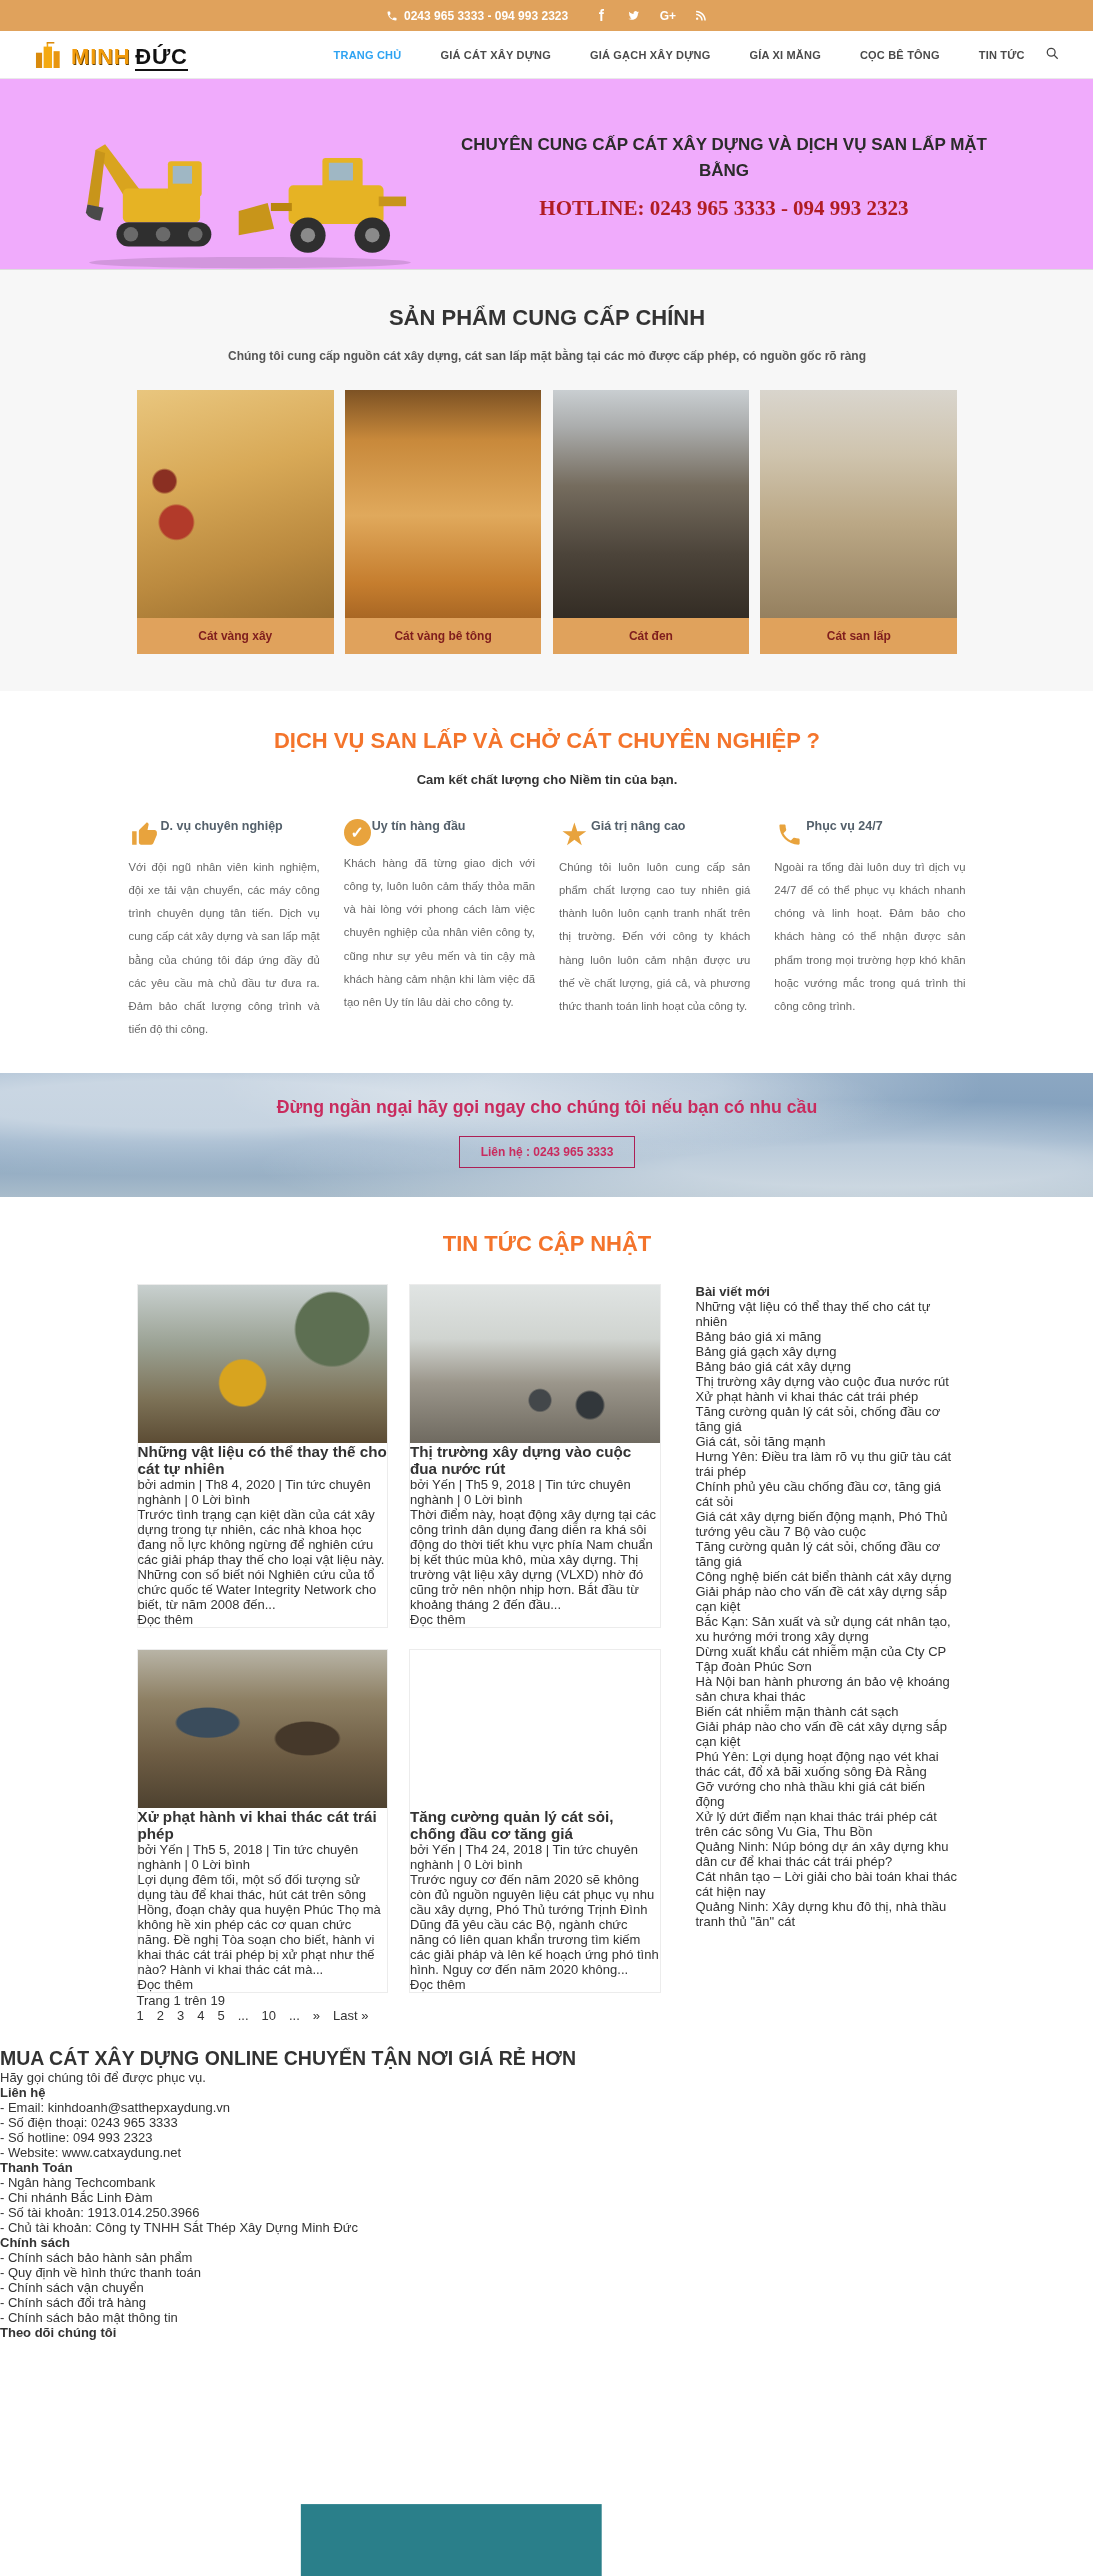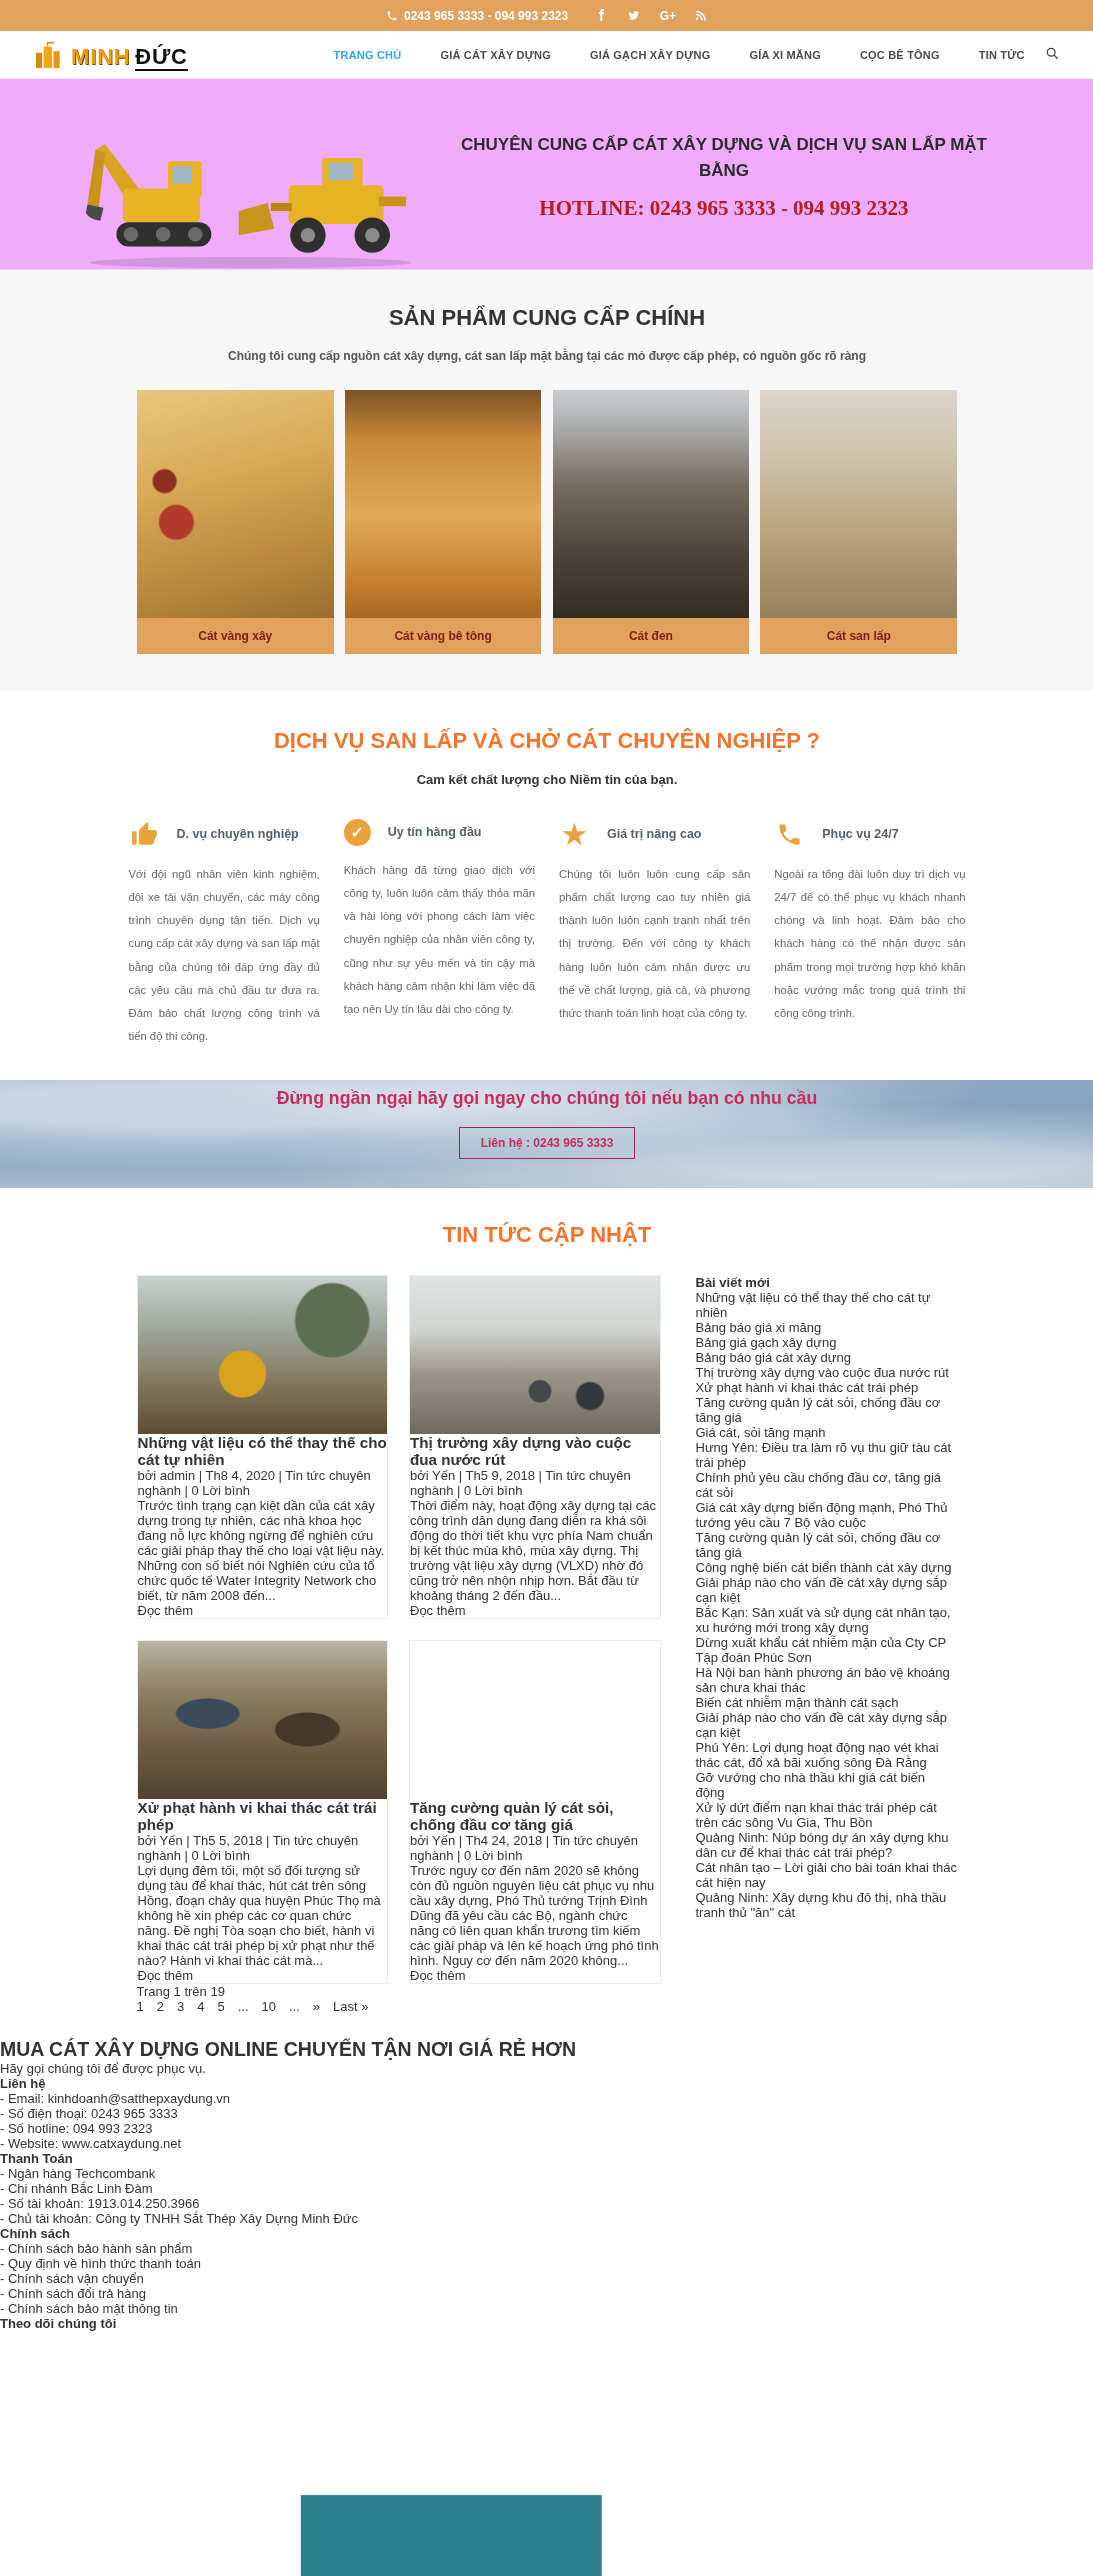--- a/index.html
+++ b/index.html
@@ -49,30 +49,30 @@
   .p1{background:radial-gradient(circle at 20% 58%,#b23a2a 0 8%,rgba(178,58,42,0) 9%),radial-gradient(circle at 14% 40%,#8a2f22 0 5%,rgba(0,0,0,0) 6%),linear-gradient(165deg,#e9c67e 0%,#d8a957 38%,#bb8a3f 72%,#9a6e2e 100%)}
   .p2{background:linear-gradient(180deg,#7d5224 0%,#c8893b 22%,#e0a95c 55%,#c57d2e 85%,#a96724 100%)}
   .p3{background:linear-gradient(180deg,#c9ced1 0%,#abadad 16%,#756c5e 42%,#4c443a 72%,#332c24 100%)}
   .p4{background:linear-gradient(180deg,#d9d5cd 0%,#cfc4ae 28%,#bba886 58%,#95805f 100%)}
 
   
   .services{background:#fff;padding:37px 0 32px}
   .services .sec-title{color:#f4742b}
   .services .sec-sub{color:#333;font-size:13px;font-weight:800;margin-bottom:32px}
   .svc-grid{display:grid;grid-template-columns:repeat(4,1fr);gap:24px;max-width:869px;margin:0 auto;padding:0 16px}
-  .svc-head{display:flex;align-items:center;gap:17px;margin-bottom:13px}
+  .svc-head{display:flex;align-items:flex-start;gap:1px;margin-bottom:6px}
   .svc-icon{width:31px;height:31px;flex:0 0 auto;display:flex;align-items:center;justify-content:center}
   .svc-icon svg{width:27px;height:27px;fill:#e8a33d}
   .svc-icon.check{background:#e8a33d;border-radius:50%;color:#fff;font-size:16px;font-weight:700;width:27px;height:27px}
   .svc-icon.star{color:#e8a33d;font-size:31px;line-height:1}
   .svc-title{font-size:12.5px;font-weight:700;color:#54606b}
   .svc-text{font-size:11.3px;color:#666;line-height:2.05;text-align:justify}
 
   
-  .cta{padding:8px 0 29px;text-align:center;
+  .cta{padding:24px 0 29px;text-align:center;
     background:
       radial-gradient(ellipse at 18% 25%,rgba(255,255,255,.55) 0 18%,rgba(255,255,255,0) 55%),
       radial-gradient(ellipse at 80% 75%,rgba(255,255,255,.45) 0 16%,rgba(255,255,255,0) 50%),
       radial-gradient(ellipse at 55% 10%,rgba(255,255,255,.35) 0 14%,rgba(255,255,255,0) 45%),
       linear-gradient(180deg,#8ca7c2 0%,#7e9dbb 55%,#a9bccb 100%)}
   .cta-title{font-size:17.7px;font-weight:800;color:#c92b5e;margin-bottom:17.7px}
   .cta-btn{display:inline-block;border:1.6px solid #ad1f55;color:#c92b5e;font-size:12px;font-weight:600;padding:8px 21px;background:transparent}
 
   
   .news{background:#fff;padding:34px 0 24px}

